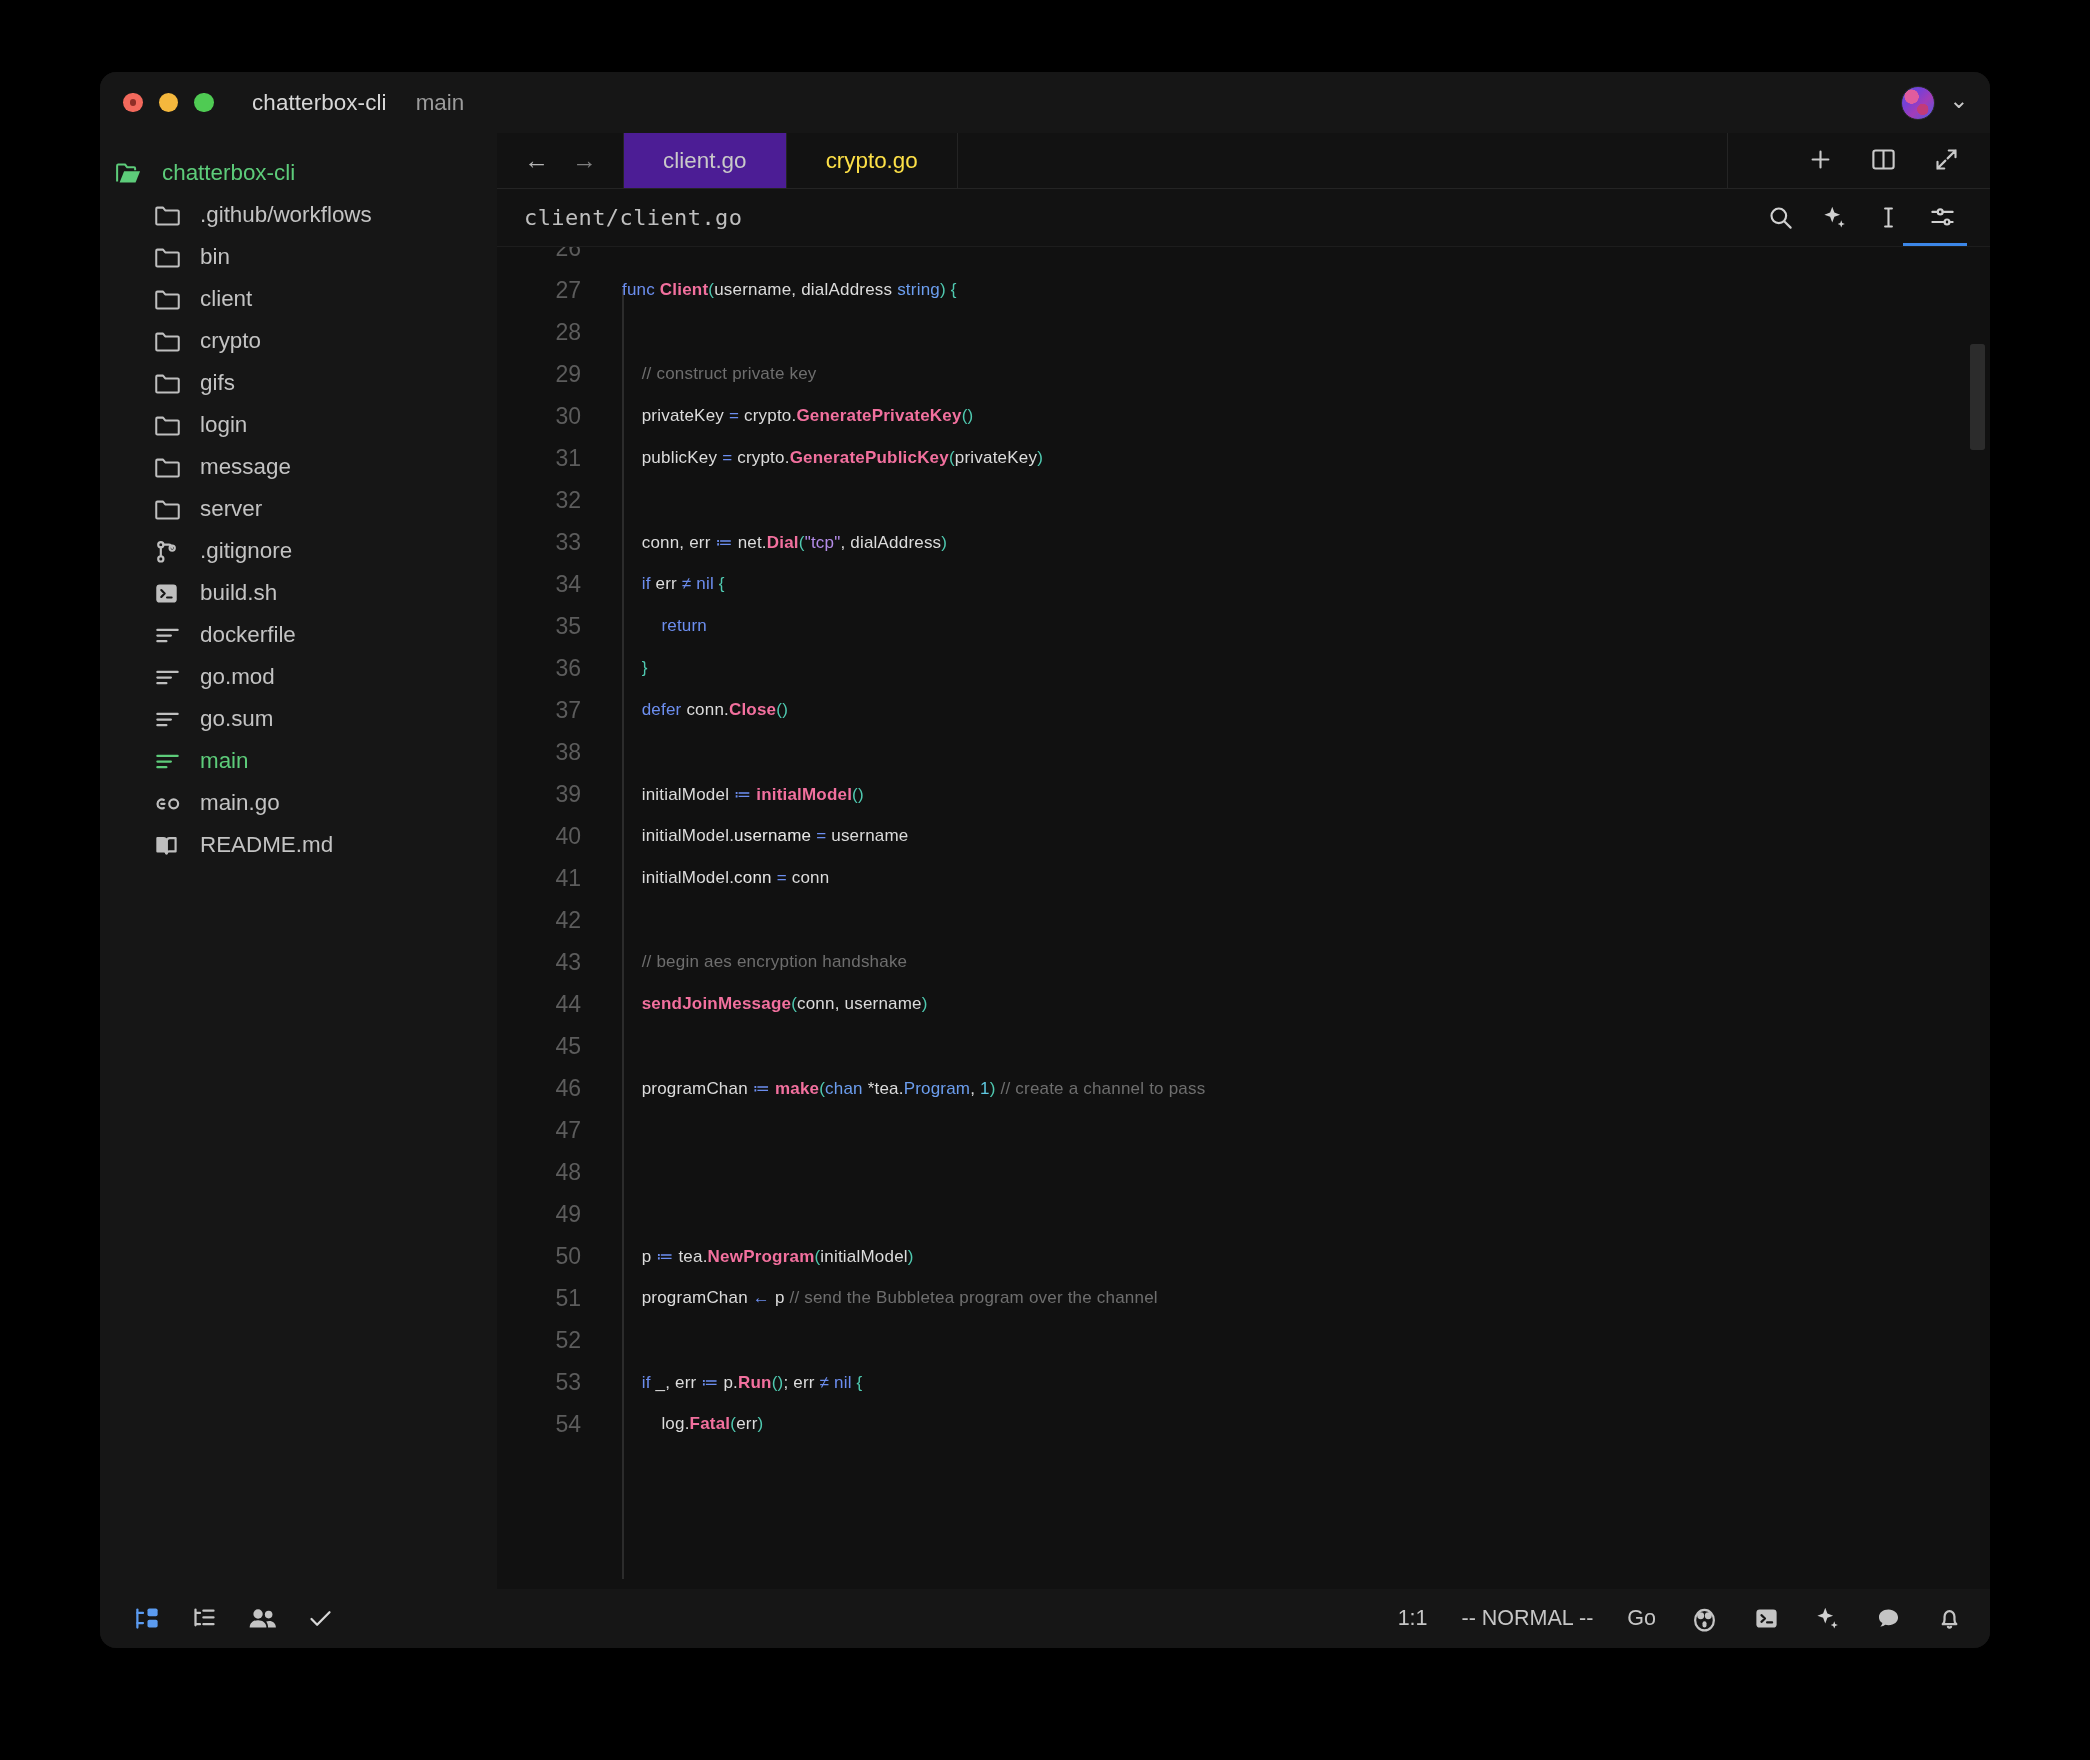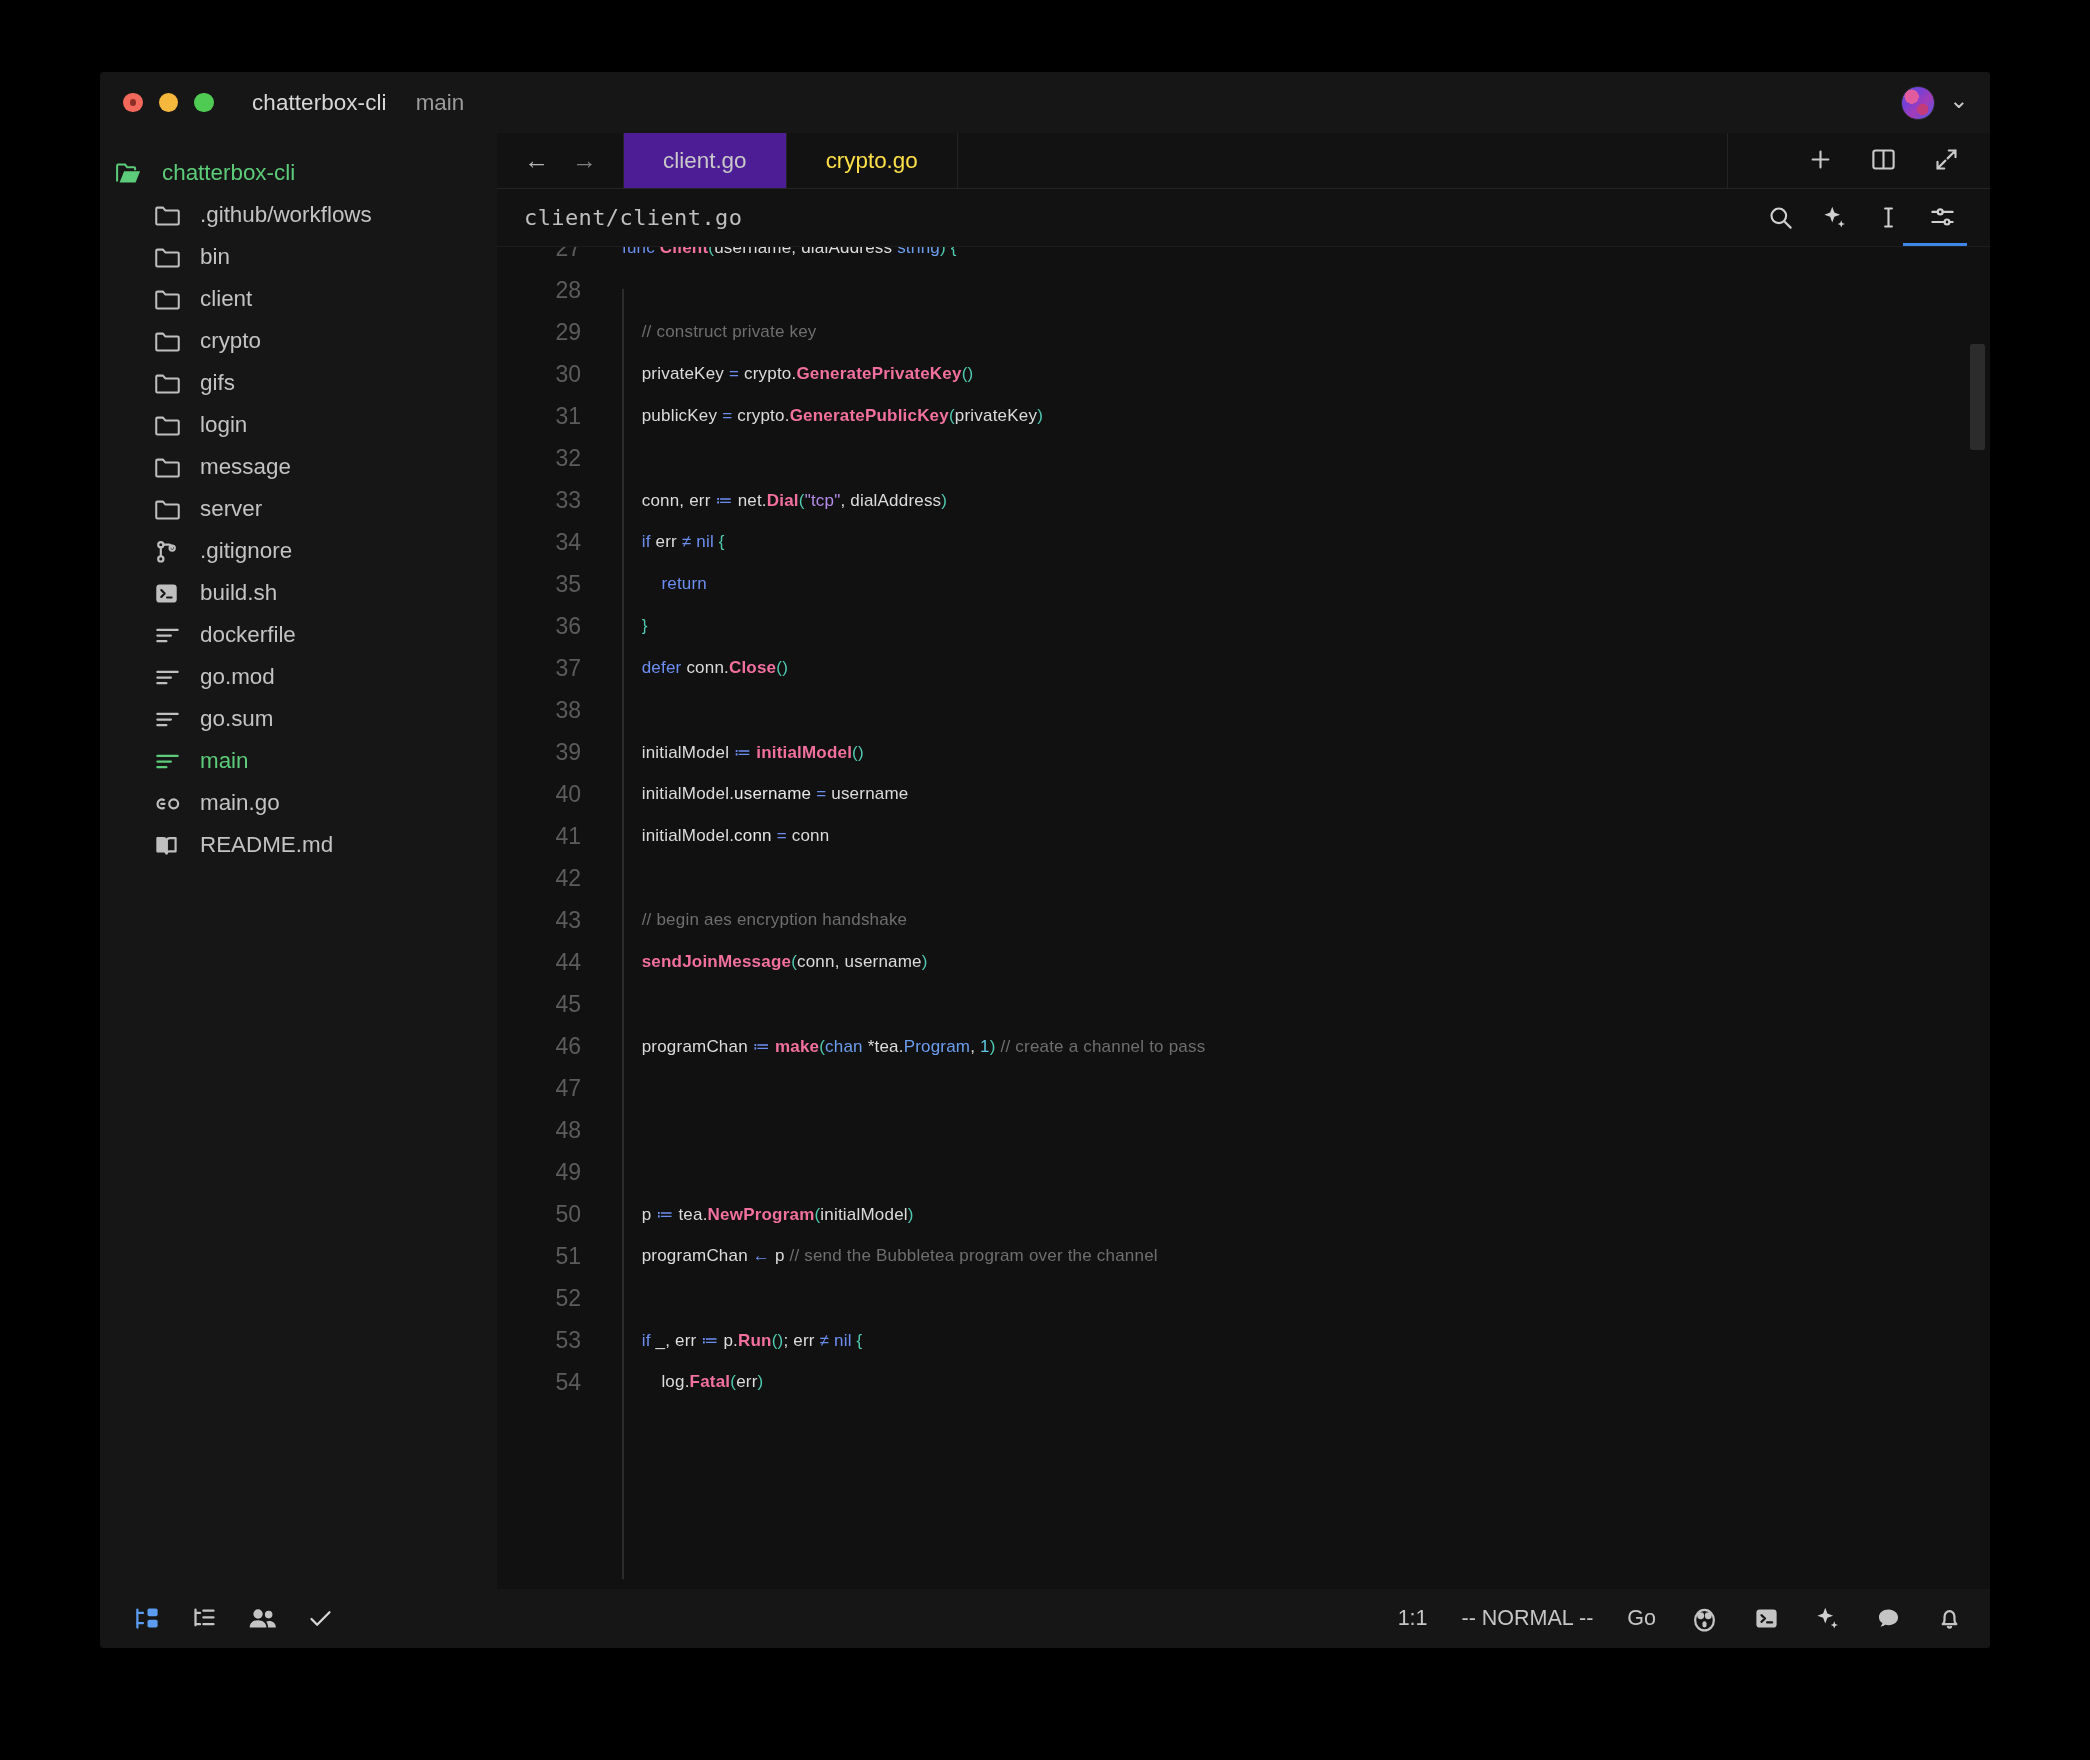--- a/index.html
+++ b/index.html
@@ -9,21 +9,21 @@
     font-family: "Liberation Sans", sans-serif;
     overflow: hidden;
   }
 
   
   #window {
     position: absolute;
     left: 100px; top: 72px;
     width: 1890px; height: 1576px;
     background: #121212;
-    border-radius: 4px;
+    border-radius: 16px;
     overflow: hidden;
     display: flex;
     flex-direction: column;
   }
 
   
   #titlebar {
     height: 61px;
     flex: 0 0 61px;
     background: #161616;
@@ -449,20 +449,24 @@
             </svg>
           </span>
         </span>
         <div id="accent-bar"></div>
       </div>
 
       <div id="codearea">
         <div id="indent-guide"></div>
         <div id="codescroll" style="transform: translateY(-19.7px);">
             <div class="cline">
+              <span class="lnum">26</span>
+              <span class="ctext"></span>
+            </div>
+            <div class="cline">
               <span class="lnum">27</span>
               <span class="ctext"><span class="kw">func </span><span class="fn">Client</span><span class="paren">(</span><span class="id">username, dialAddress </span><span class="typ">string</span><span class="paren">)</span><span class="id"> </span><span class="paren">{</span></span>
             </div>
             <div class="cline">
               <span class="lnum">28</span>
               <span class="ctext"></span>
             </div>
             <div class="cline">
               <span class="lnum">29</span>
               <span class="ctext"><span class="com">    // construct private key</span></span>

